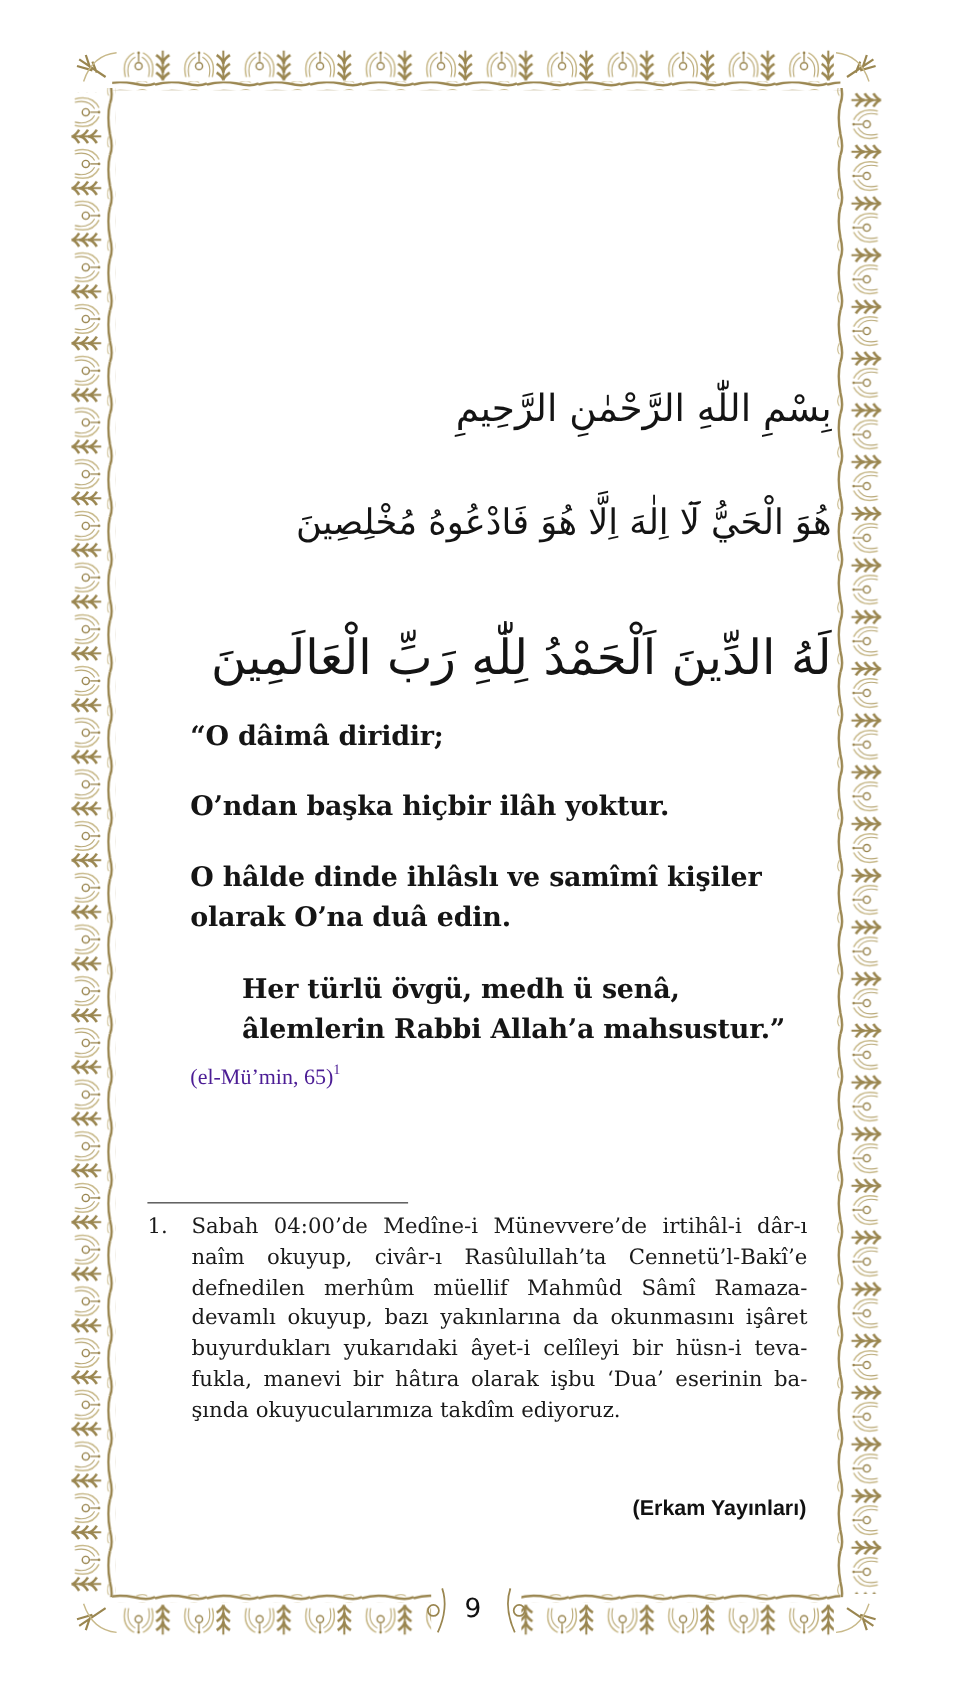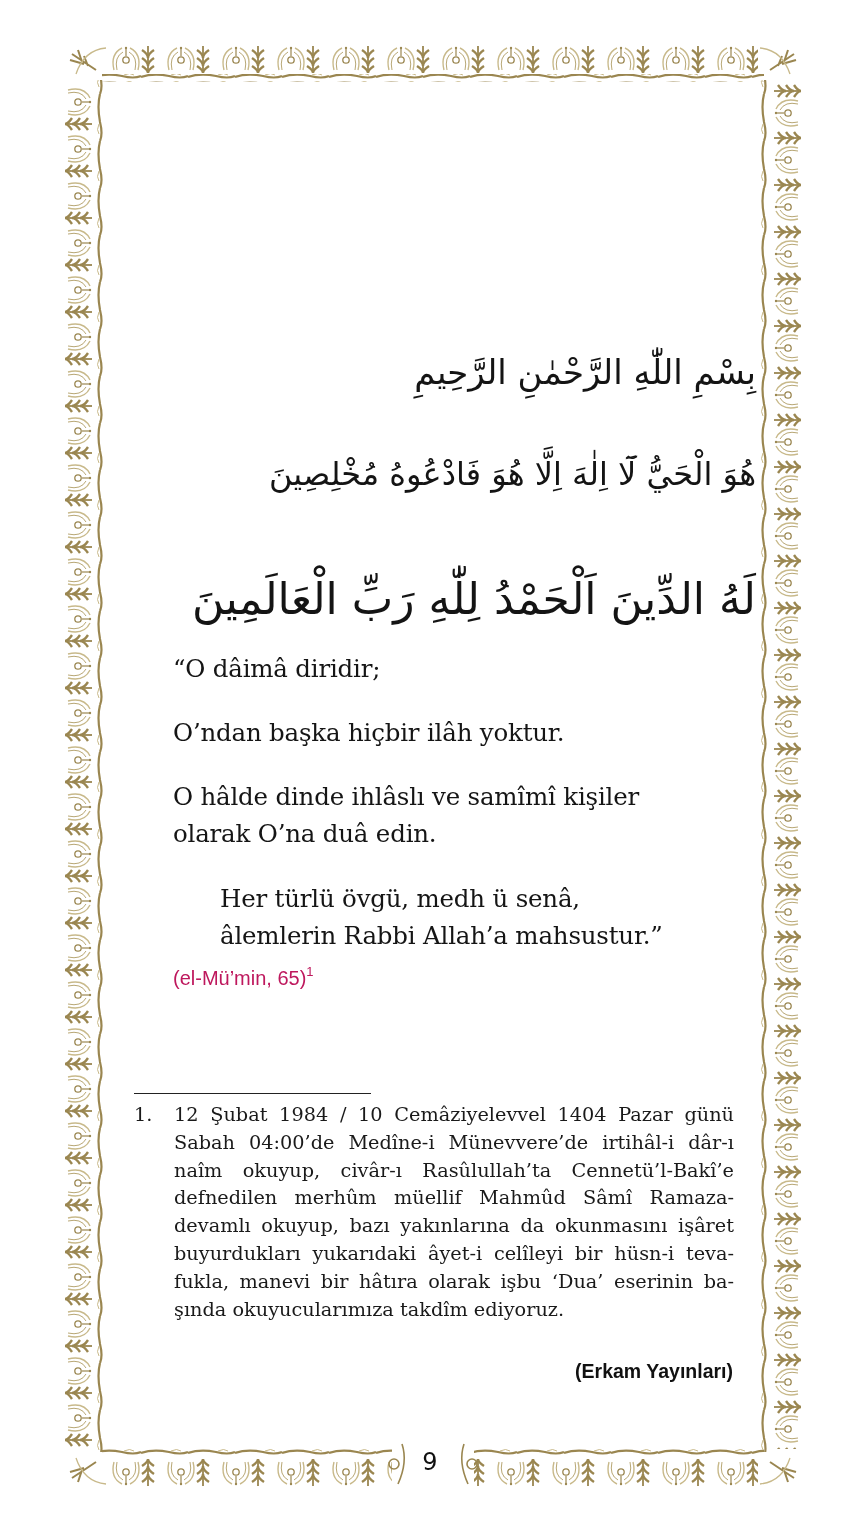--- a/index.html
+++ b/index.html
@@ -11,28 +11,28 @@
 
   
   .arabic { position: absolute; left: 110px; width: 646px; text-align: right; direction: rtl;
             font-family: "DejaVu Sans", sans-serif; color: #141414; }
   .basmala { top: 352px; font-size: 34px; }
   .ayah1 { top: 455px; font-size: 32px; }
   .ayah2 { top: 525px; font-size: 44px; margin-top: 48px; }
 
   
   .tr { position: absolute; left: 173px; width: 570px; font-family: "DejaVu Serif", serif;
-        font-weight: normal; font-size: 24.5px; line-height: 37px; color: #151515; letter-spacing: -0.2px; }
+        font-weight: bold; font-size: 24.5px; line-height: 37px; color: #151515; letter-spacing: -0.2px; }
   .tr p { margin: 0; }
   .tr1 { top: 650px; }
   .tr2 { top: 714px; }
   .tr3 { top: 778px; }
   .tr4 { top: 880px; margin-left: 47px; }
-  .source { position: absolute; left: 173px; top: 964px; font-family: Liberation Sans, sans-serif;
-            font-size: 20px; color: #be185d; }
+  .source { position: absolute; left: 173px; top: 964px; font-family: Liberation Serif, serif;
+            font-size: 20px; color: #4c1d95; }
   .source sup { font-size: 13px; vertical-align: 9px; }
 
   
   .fn-rule { position: absolute; left: 134px; top: 1093px; width: 237px; height: 0; border-top: 1.5px solid #222; }
   .footnote { position: absolute; left: 134px; top: 1101px; width: 600px; font-family: "DejaVu Serif", serif;
               font-size: 19.3px; line-height: 27.8px; color: #1a1a1a; }
   .fn-num { position: absolute; left: 0; top: 0; }
   .fn-text { margin-left: 40px; text-align: justify; text-align-last: left; hyphens: manual; }
   .fn-line { display: block; text-align: justify; text-align-last: justify; white-space: nowrap; }
   .fn-line.last { text-align-last: left; }
@@ -137,21 +137,20 @@
   <p>âlemlerin Rabbi Allah’a mahsustur.”</p>
 </div>
 <div class="source">
   <span>(el-Mü’min, 65)</span><sup>1</sup>
 </div>
 
 <div class="fn-rule"></div>
 <div class="footnote">
   <span class="fn-num">1.</span>
   <div class="fn-text">
-    <span class="fn-line">12 Şubat 1984 / 10 Cemâziyelevvel 1404 Pazar günü</span>
     <span class="fn-line">Sabah 04:00’de Medîne-i Münevvere’de irtihâl-i dâr-ı</span>
     <span class="fn-line">naîm okuyup, civâr-ı Rasûlullah’ta Cennetü’l-Bakî’e</span>
     <span class="fn-line">defnedilen merhûm müellif Mahmûd Sâmî Ramaza-</span>
     <span class="fn-line">devamlı okuyup, bazı yakınlarına da okunmasını işâret</span>
     <span class="fn-line">buyurdukları yukarıdaki âyet-i celîleyi bir hüsn-i teva-</span>
     <span class="fn-line">fukla, manevi bir hâtıra olarak işbu ‘Dua’ eserinin ba-</span>
     <span class="fn-line last">şında okuyucularımıza takdîm ediyoruz.</span>
   </div>
 </div>
 <div class="publisher">(Erkam Yayınları)</div>

